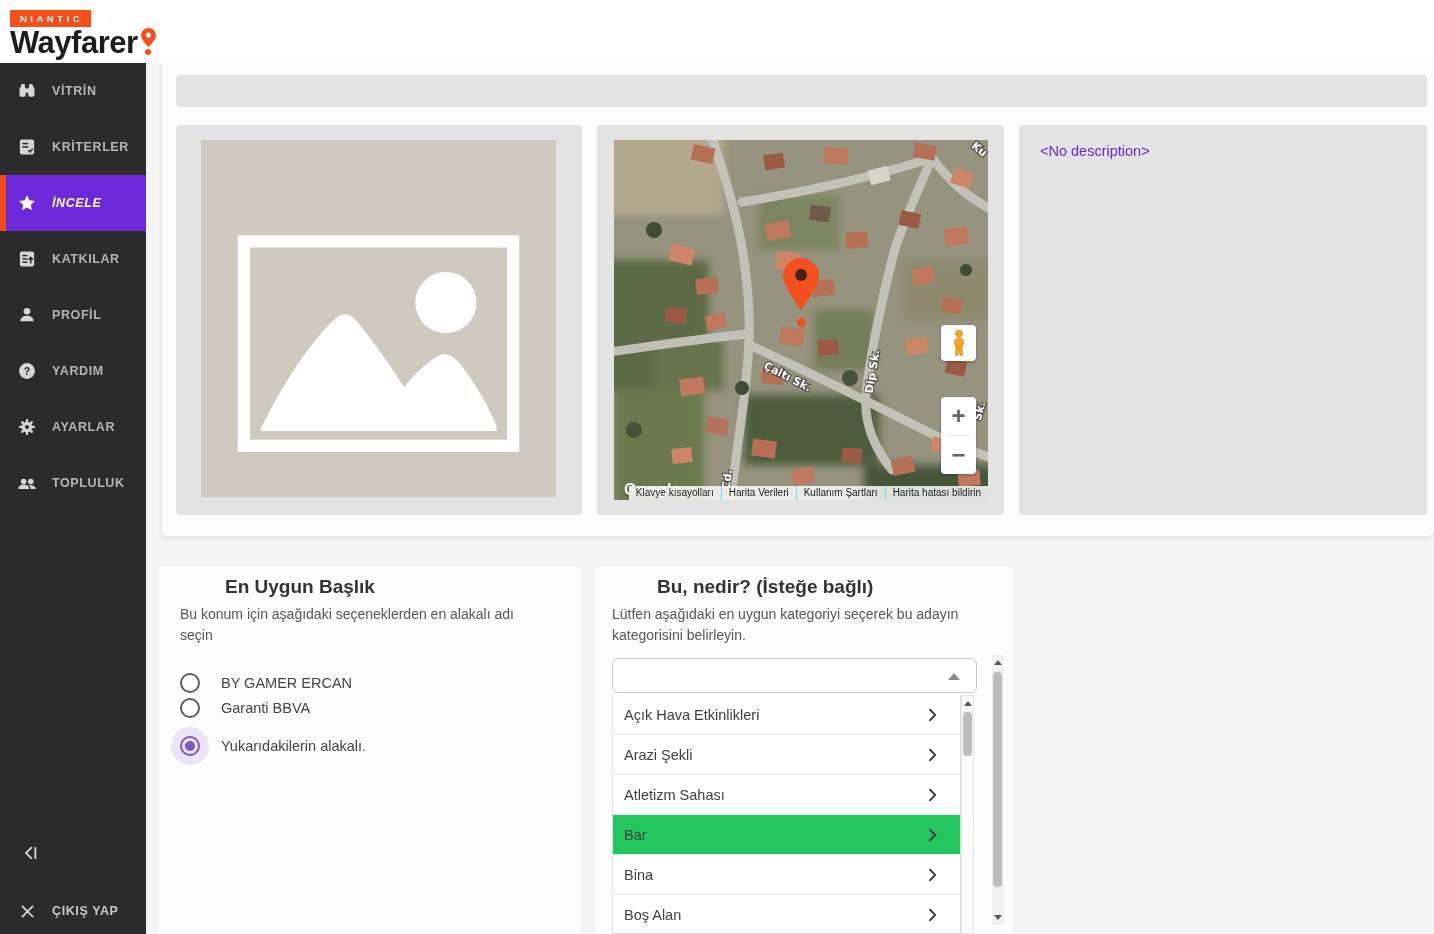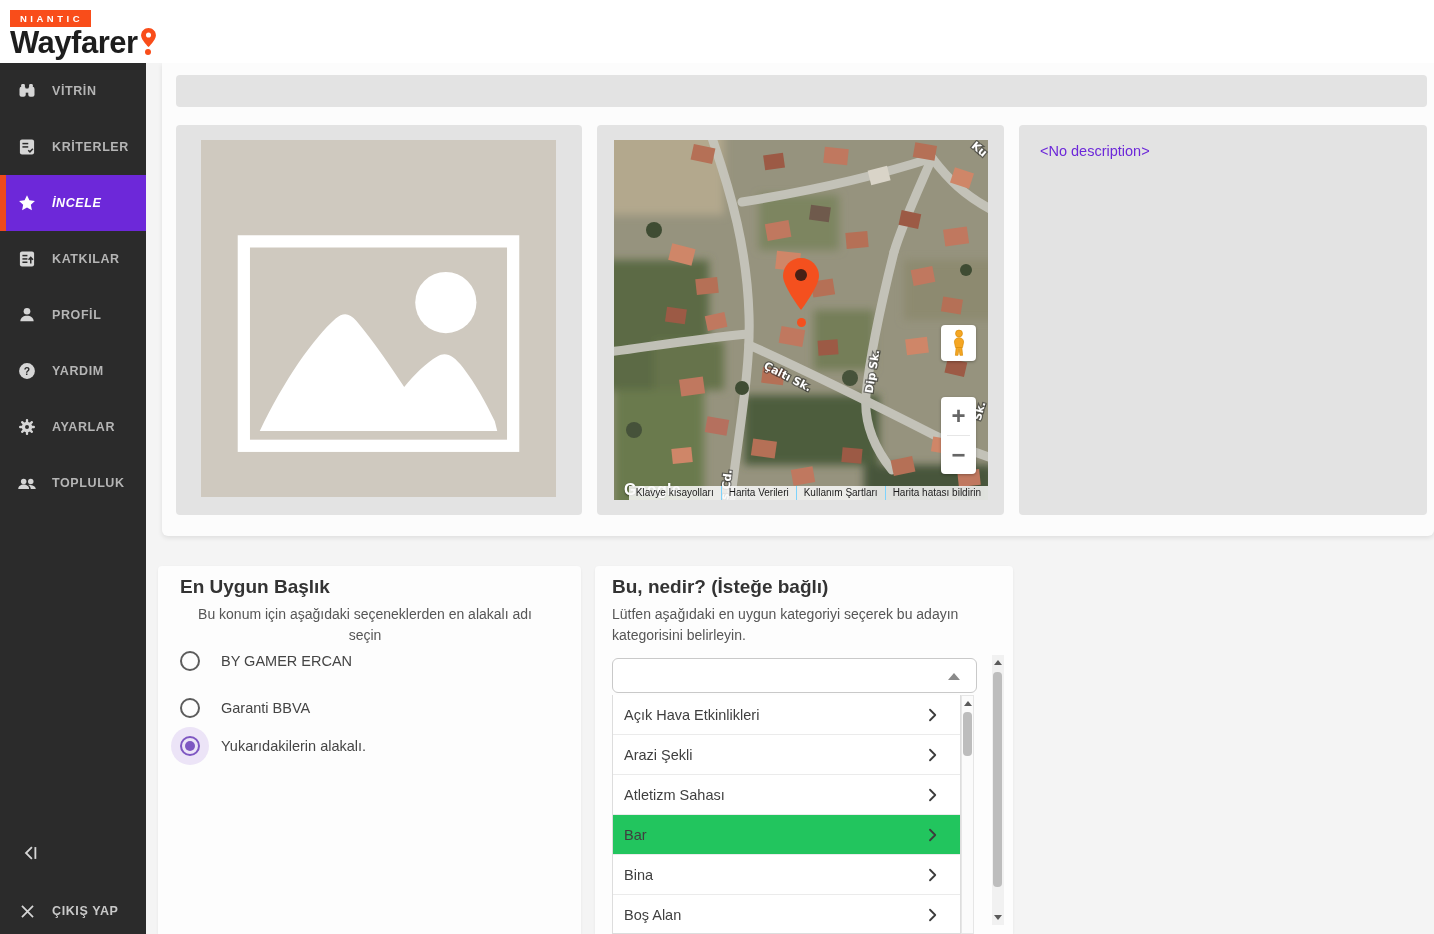--- a/index.html
+++ b/index.html
@@ -63,23 +63,23 @@
   .attr-item { background:rgba(250,250,250,0.85); color:#1c1c1c; font-size:10px; line-height:14px; padding:0 7px;
                white-space:nowrap; cursor:pointer; }
   .attr-item + .attr-item { border-left:1px solid #7dd3fc; }
 
   
   .bottom-card { position:absolute; top:566px; height:368px; background:#fdfdfd; border-radius:4px 4px 0 0;
                  box-shadow:0 1px 3px rgba(0,0,0,0.06); }
   .card-a { left:158px;  width:423px; }
   .card-b { left:595px;  width:418px; }
   .card-c { left:1027px; width:407px; }
-  .card-heading { position:absolute; top:10px; font-size:19px; font-weight:bold; color:#333333; }
+  .card-heading { position:absolute; top:10px; font-size:19px; font-weight:bold; color:#333333;margin-left:45px; }
   .card-sub { position:absolute; top:38px; font-size:14px; line-height:21px; color:#565656; }
-  .card-a .card-heading { left:22px; } .card-a .card-sub { left:22px; width:370px;text-align:center; }
+  .card-a .card-heading { left:22px; } .card-a .card-sub { left:22px; width:370px; }
   .card-b .card-heading { left:17px; } .card-b .card-sub { left:17px; width:368px; }
   .card-c .card-heading { left:16px; }
 
   
   .radio-row { position:absolute; left:13px; height:38px; display:flex; align-items:center; cursor:pointer; }
   .radio-halo { width:38px; height:38px; border-radius:50%; display:flex; align-items:center; justify-content:center; }
   .radio-halo.selected { background:#ece4f7; }
   .radio-circle { width:20px; height:20px; border-radius:50%; border:2px solid #5c5c5c; background:transparent; }
   .radio-circle.selected { border-color:#7e57c2; position:relative; }
   .radio-circle.selected::after { content:""; position:absolute; left:3px; top:3px; width:10px; height:10px;
@@ -382,21 +382,21 @@
 
     <div class="panel panel-desc">
       <div class="desc-text">&lt;No description&gt;</div>
     </div>
   </div>
 
   <div class="bottom-card card-a">
     <div class="card-heading">En Uygun Başlık</div>
     <div class="card-sub">Bu konum için aşağıdaki seçeneklerden en alakalı adı seçin</div>
 
-    <div class="radio-row" style="top:76px;align-items:center;">
+    <div class="radio-row" style="top:98px;align-items:center;">
       <span class="radio-halo">
           <span class="radio-circle"></span>
         </span>
       <span class="radio-label">BY GAMER ERCAN</span>
     </div>
     <div class="radio-row" style="top:123px;">
       <span class="radio-halo">
           <span class="radio-circle"></span>
         </span>
       <span class="radio-label">Garanti BBVA</span>

